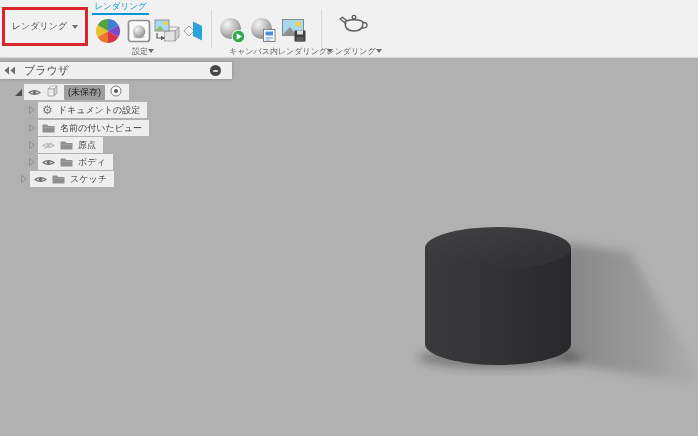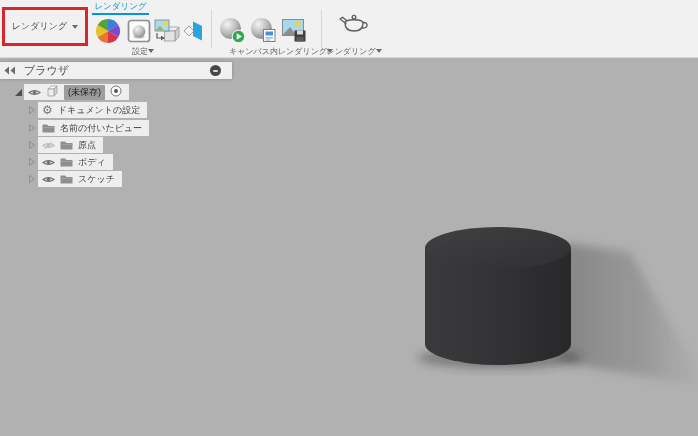--- a/index.html
+++ b/index.html
@@ -324,21 +324,21 @@
       <span>
         <svg width="13" height="10" viewBox="0 0 13 10">
           <path d="M0.5 1.5 L5 1.5 L6.5 3 L12.5 3 L12.5 9.5 L0.5 9.5 Z" fill="#8f8f8f"></path>
           <rect x="0.5" y="4" width="12" height="0.8" fill="#a5a5a5"></rect>
         </svg>
       </span>
       <span class="tree-label">原点</span>
     </div>
   </div>
 
-  <div class="tree-row" style="left:26px;top:171px;font-family:Liberation Serif, serif;">
+  <div class="tree-row" style="left:18px;top:171px;font-family:Liberation Serif, serif;">
     <span class="expander">
       <svg width="8" height="10" viewBox="0 0 8 10">
           <path d="M1.5 1.5 L6.5 5 L1.5 8.5 Z" fill="none" stroke="#8f8f8f" stroke-width="1"></path>
         </svg>
     </span>
     <div class="strip">
       <span>
         <svg width="13" height="9" viewBox="0 0 13 9">
           <path d="M1 4.5 Q6.5 0.6 12 4.5 Q6.5 8.4 1 4.5 Z" fill="none" stroke="#6f6f6f" stroke-width="1.2"></path>
           <circle cx="6.5" cy="4.5" r="1.7" fill="#6f6f6f"></circle>

